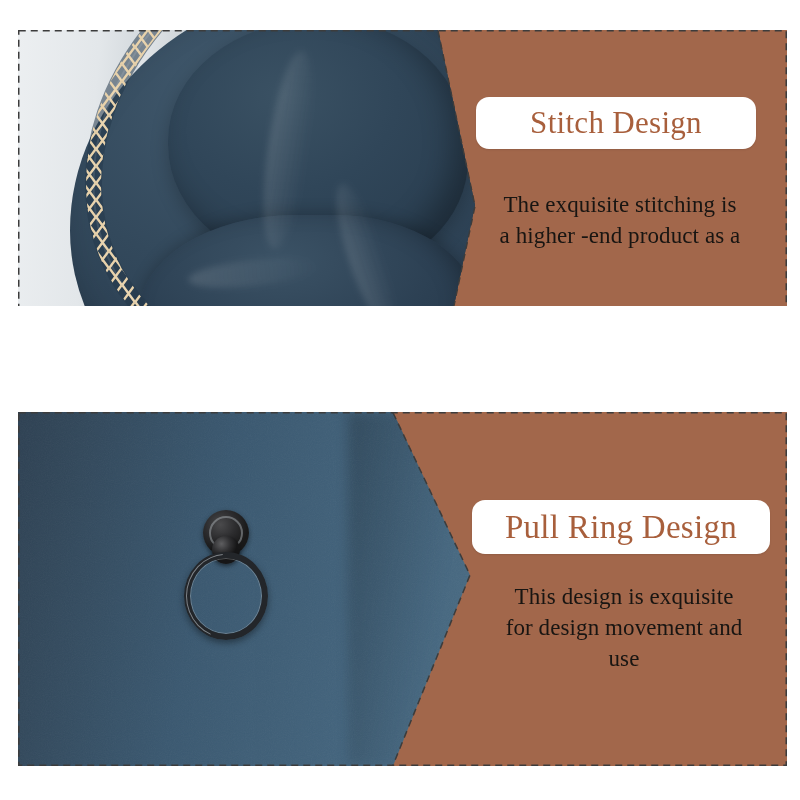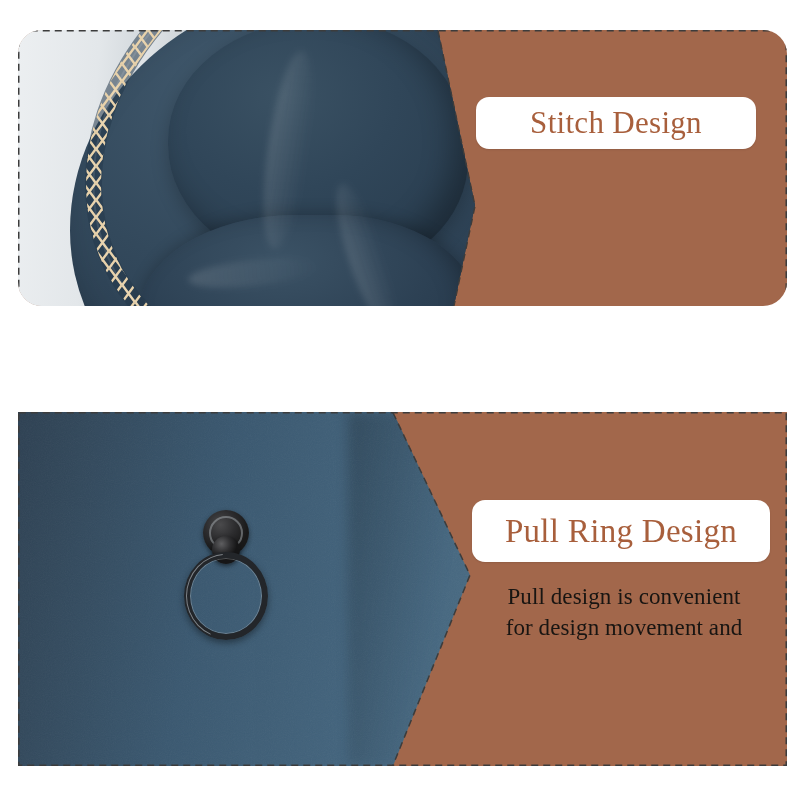--- a/index.html
+++ b/index.html
@@ -207,21 +207,21 @@
     text-align: center;
     line-height: 1.34;
     letter-spacing: .1px;
   }
 </style>
 </head>
 <body>
 
 <div class="page">
 
-  <div class="panel" style="left:18px; top:30px; width:769px; height:276px;border-radius:24px;">
+  <div class="panel" style="left:18px; top:30px; width:769px; height:276px;">
 
     <div class="panel-bg"></div>
 
     <div class="photo-clip" style="width:769px; height:352px; clip-path: polygon(0 0, 420px 0, 457px 175px, 420px 352px, 0 352px);">
       <div class="photo1">
         <div class="p1-lightbg"></div>
 
         <div class="p1-shell"></div>
         <div class="p1-cush-a"></div>
         <div class="p1-cush-b"></div>
@@ -247,20 +247,22 @@
           <path d="M232 344 C 290 356, 350 352, 404 336" stroke="url(#xstitch)" stroke-width="14" fill="none"></path>
         </svg>
       </div>
     </div>
 
     <div class="title-badge" style="left:458px; top:67px; width:280px; height:52px;">
       <span style="font-size:31px;">Stitch Design</span>
     </div>
 
     <div class="body-copy" style="left:460px; top:160px; width:284px; font-size:23px;">
+      <div>The exquisite stitching is</div>
+      <div>a higher -end product as a</div>
     </div>
 
     <svg class="dash-frame" width="769" height="352" viewBox="0 0 769 352" fill="none" preserveAspectRatio="none">
       <rect x="0.75" y="0.75" width="767.5" height="350.5" stroke="#3c3c3c" stroke-width="1.5" stroke-dasharray="7 5" fill="none"></rect>
       <path d="M420 0.75 L457 176 L420 351.25" stroke="#3c3c3c" stroke-width="1.5" stroke-dasharray="7 5" fill="none"></path>
     </svg>
   </div>
 
   <div class="panel" style="left:18px; top:412px; width:769px; height:354px;">
 
@@ -284,27 +286,28 @@
         </svg>
 
         <div class="ring-wrap" style="left:152px; top:98px;">
           <div class="ring-plate"></div>
           <div class="ring-knob"></div>
           <div class="ring-loop"></div>
         </div>
       </div>
     </div>
 
-    <div class="title-badge" style="left:454px; top:88px; width:298px; height:62px;">
+    <div class="title-badge" style="left:454px; top:88px; width:298px; height:54px;">
       <span style="font-size:33px;">Pull Ring Design</span>
     </div>
 
     <div class="body-copy" style="left:460px; top:170px; width:292px; font-size:23px;">
-      <div>Pull design is convenient</div>
+      <div>This design is exquisite</div>
       <div>for design movement and</div>
+      <div>use</div>
     </div>
 
     <svg class="dash-frame" width="769" height="354" viewBox="0 0 769 354" fill="none" preserveAspectRatio="none">
       <rect x="0.75" y="0.75" width="767.5" height="352.5" stroke="#3c3c3c" stroke-width="1.5" stroke-dasharray="7 5" fill="none"></rect>
       <path d="M375 0.75 L452 163 L375 353.25" stroke="#3c3c3c" stroke-width="1.5" stroke-dasharray="7 5" fill="none"></path>
     </svg>
   </div>
 
 </div>
 

